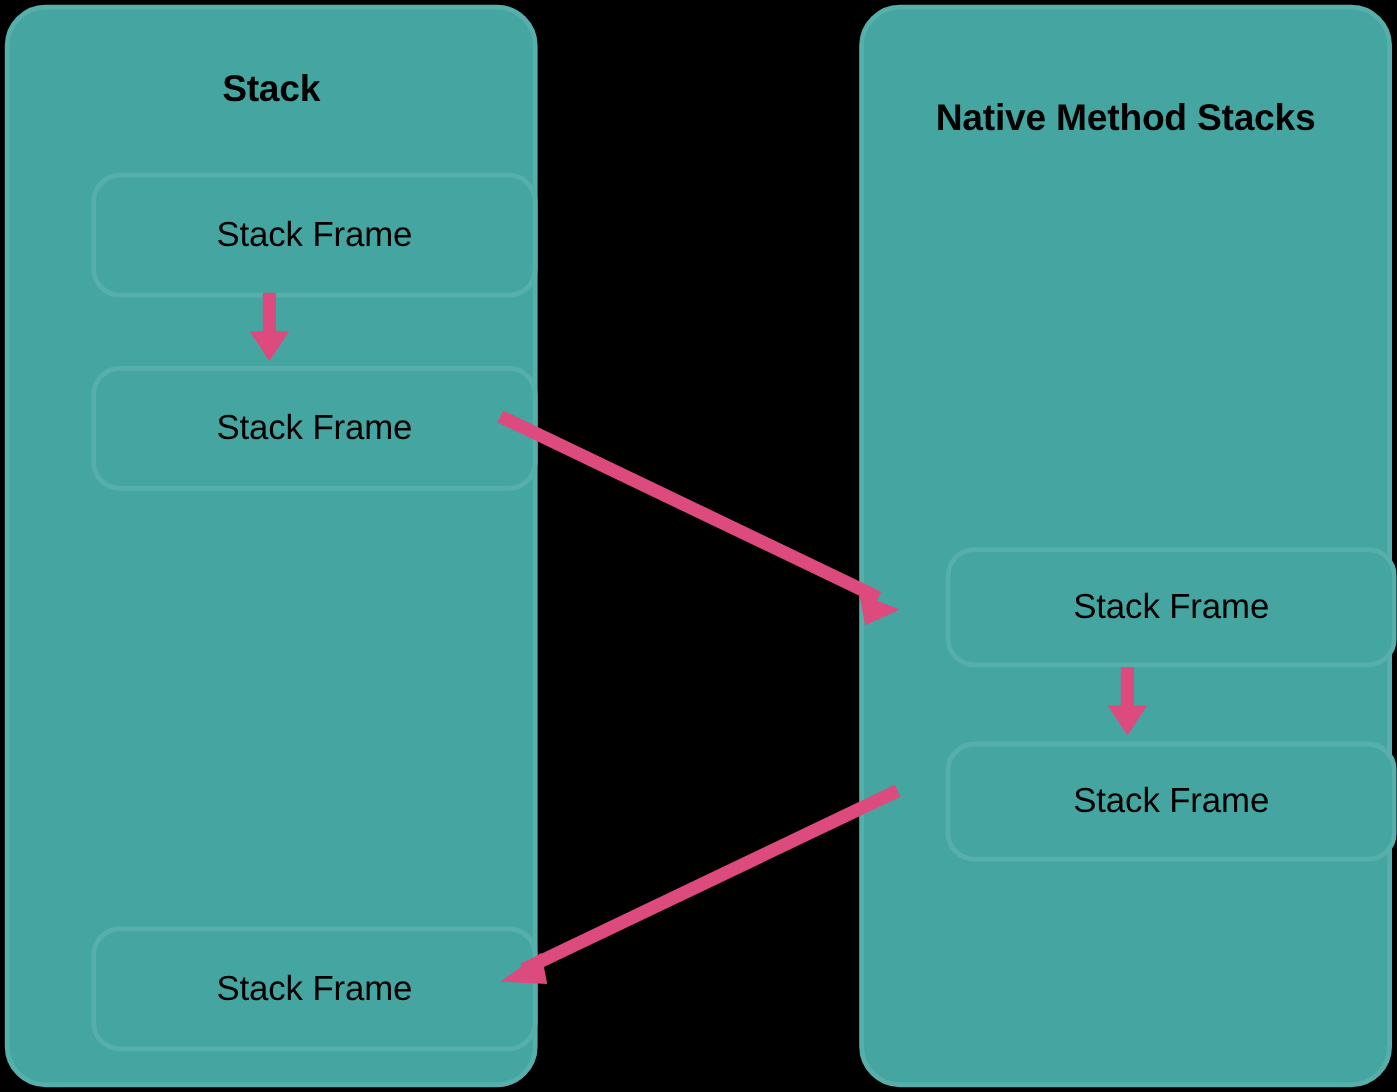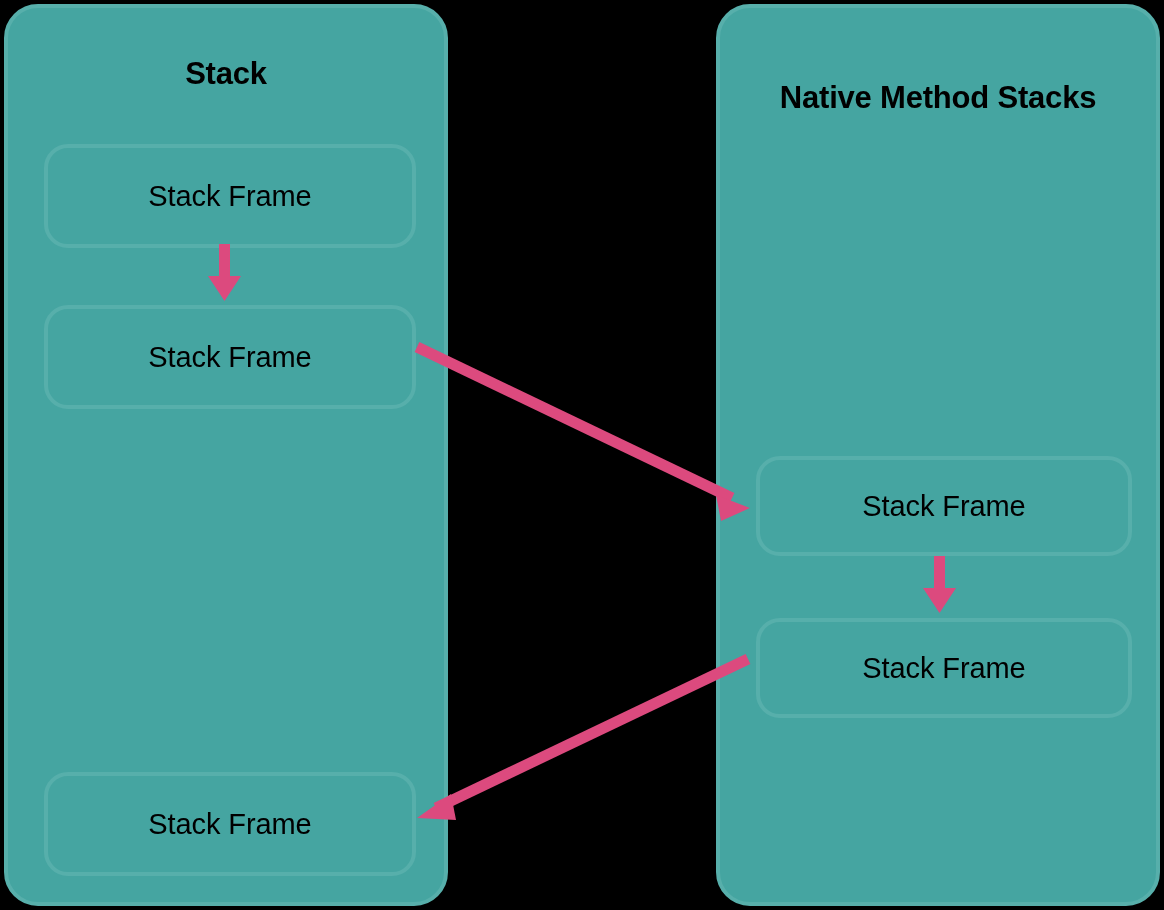--- a/index.html
+++ b/index.html
@@ -51,20 +51,21 @@
 
   .frame {
     position: absolute;
     box-sizing: border-box;
     background: #45A5A1;
     border: 4px solid #57AFAB;
     border-radius: 24px;
     display: flex;
     align-items: center;
     justify-content: center;
+    margin-left: 32px;
   }
   .frame-label {
     font-size: 29px;
     font-weight: normal;
     color: #000000;
     white-space: nowrap;
     letter-spacing: -0.1px;
   }
 
   

